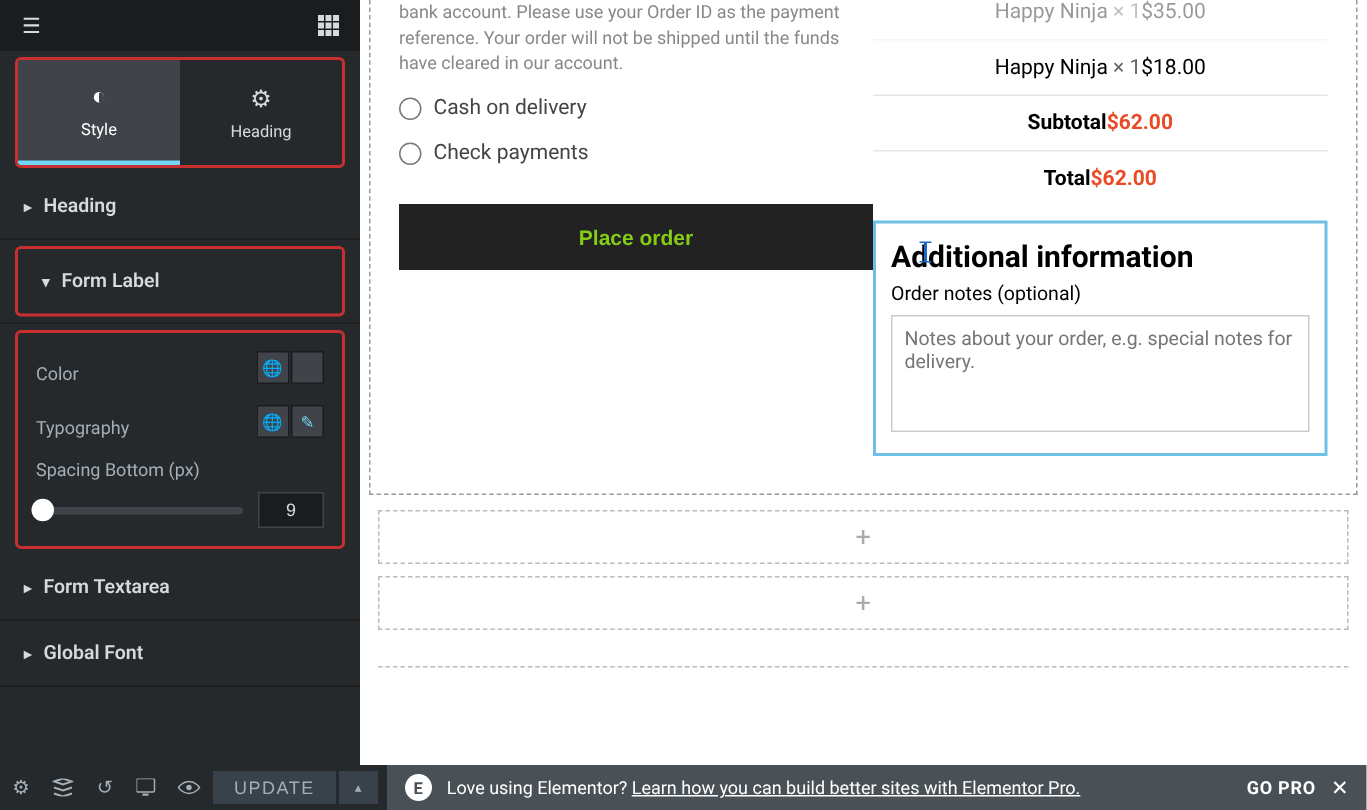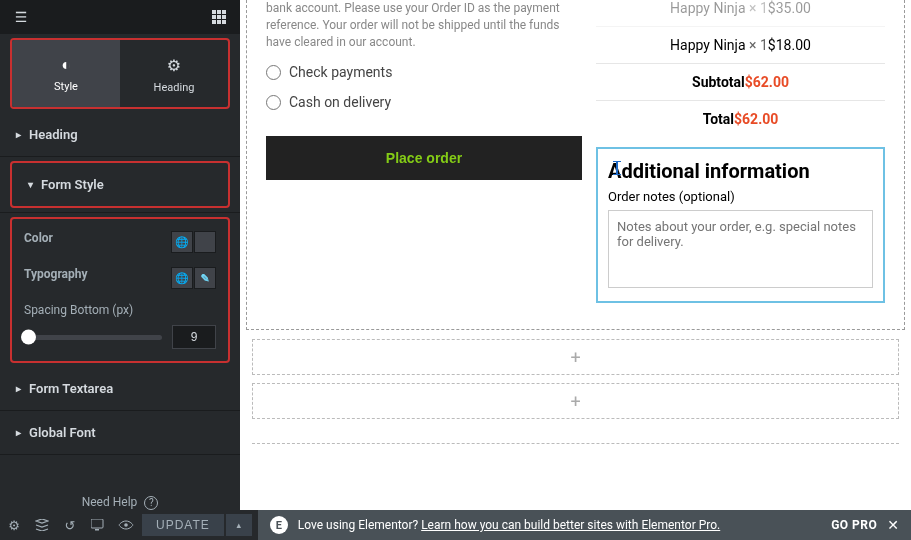--- a/index.html
+++ b/index.html
@@ -11,35 +11,35 @@
 .sb-title { text-align:center; font-size:13px; line-height:1.3; color:#fff; font-weight:400; }
 .tabs { display:flex; background:#26292c; border:2px solid #c83030; border-radius:4px; margin:4px 10px; overflow:hidden; }
 .tab { flex:1; display:flex; flex-direction:column; align-items:center; justify-content:center; height:70px; font-size:11px; cursor:pointer; gap:6px; }
 .tab.active { background:#404349; border-bottom:3px solid #71d7f7; color:#fff; }
 .tab-ico { font-size:16px; }
 .section { border-bottom:1px solid #1a1c1e; }
 .sec-head { display:flex; align-items:center; gap:8px; padding:14px 16px; font-size:13px; font-weight:600; cursor:pointer; }
 .caret { font-size:10px; }
 .sec-head.red-box { border:2px solid #c83030; border-radius:4px; margin:4px 10px 4px 10px; }
 .controls-box { border:2px solid #c83030; border-radius:4px; margin:4px 10px; padding:12px; }
-.ctrl-row { display:flex; align-items:flex-start; justify-content:space-between; font-size:12px; margin-bottom:14px;font-weight:bold; }
+.ctrl-row { display:flex; align-items:flex-end; justify-content:space-between; font-size:12px; margin-bottom:14px; }
 .ctrl-btns { display:flex; gap:1px; }
 .mini-btn { width:22px; height:22px; background:#404349; display:flex; align-items:center; justify-content:center; font-size:11px; border:1px solid #1a1c1e; cursor:pointer; }
 .mini-btn.blue { color:#71d7f7; }
 .ctrl-label { font-size:12px; color:#a4afb7; }
 .slider-row { display:flex; align-items:center; gap:10px; margin-top:8px; }
 .slider-track { flex:1; height:5px; background:#404349; border-radius:3px; position:relative; }
 .slider-thumb { position:absolute; left:0; top:50%; transform:translate(-3px,-50%); width:15px; height:15px; border-radius:50%; background:#fff; }
 .slider-val { width:44px; height:24px; background:#1a1c1e; border:1px solid #404349; font-size:12px; text-align:center; color:#d5dadf; }
 .need-help { text-align:center; font-size:12px; color:#a4afb7; margin-top:40px; }
 .qicon { display:inline-block; width:14px; height:14px; border:1px solid #a4afb7; border-radius:50%; font-size:10px; line-height:12px; margin-left:4px; }
 .collapse-handle { position:absolute; right:-14px; top:266px; width:14px; height:32px; background:#26292c; border-radius:0 4px 4px 0; display:flex; align-items:center; justify-content:center; font-size:10px; color:#fff; cursor:pointer; }
 .canvas { flex:1; position:relative; background:#fff; padding:0 6px; overflow:hidden; }
 .gutter-rows { position:absolute; top:0; left:6px; right:6px; height:330px; border:1px dashed #999; border-top:none; }
-.canvas-inner { display:flex; gap:14px; padding:0 20px; }
+.canvas-inner { display:flex; padding:0 20px; }
 .col-left { width:316px; font-size:13px; color:#444; }
 .pay-desc { color:#888; line-height:1.4; font-size:12px; }
 .radio-row { display:flex; align-items:center; gap:8px; margin:14px 0; font-size:14px; }
 .radio-circle { width:15px; height:15px; border:1px solid #777; border-radius:50%; }
 .privacy { font-size:12px; color:#999; line-height:1.4; margin-top:6px; }
 .privacy a { color:#2271b1; text-decoration:none; }
 .place-btn { width:100%; background:#222; color:#84cc16; border:none; padding:14px 0; font-size:14px; margin-top:12px; cursor:pointer; font-weight:600; }
 .col-right { flex:1; font-size:14px; }
 .order-row { display:flex; justify-content:center; padding:10px 14px; border-bottom:1px solid #e6e6e6; }
 .order-row .times { color:#666; }
@@ -99,21 +99,21 @@
     <div class="section">
       <div class="sec-head">
         <span class="caret">▸</span>
         <span>Heading</span>
       </div>
     </div>
 
     <div class="section">
       <div class="sec-head red-box">
         <span class="caret">▾</span>
-        <span>Form Style</span>
+        <span>Form Label</span>
       </div>
     </div>
 
     <div class="controls-box">
       <div class="ctrl-row">
         <div class="ctrl-label">Color</div>
         <div class="ctrl-btns">
           <div class="mini-btn">🌐</div>
           <div class="mini-btn"></div>
         </div>
@@ -140,39 +140,36 @@
         <span>Form Textarea</span>
       </div>
     </div>
     <div class="section">
       <div class="sec-head">
         <span class="caret">▸</span>
         <span>Global Font</span>
       </div>
     </div>
 
-    <div class="need-help">
-      <span>Need Help</span> <span class="qicon">?</span>
-    </div>
 
     <div class="collapse-handle">◂</div>
   </div>
 
   <div class="canvas">
     <div class="gutter-rows"></div>
     <div class="canvas-inner">
       <div class="col-left">
         <div class="pay-desc">bank account. Please use your Order ID as the payment reference. Your order will not be shipped until the funds have cleared in our account.</div>
         <div class="radio-row">
           <div class="radio-circle"></div>
-          <span>Check payments</span>
+          <span>Cash on delivery</span>
         </div>
         <div class="radio-row">
           <div class="radio-circle"></div>
-          <span>Cash on delivery</span>
+          <span>Check payments</span>
         </div>
         <button class="place-btn">Place order</button>
       </div>
 
       <div class="col-right">
         <div class="order-row" style="opacity:.4;border-top:0;padding-top:0;">
           <div><span>Happy Ninja</span> <span class="times">× 1</span></div>
           <div>$35.00</div>
         </div>
         <div class="order-row">

